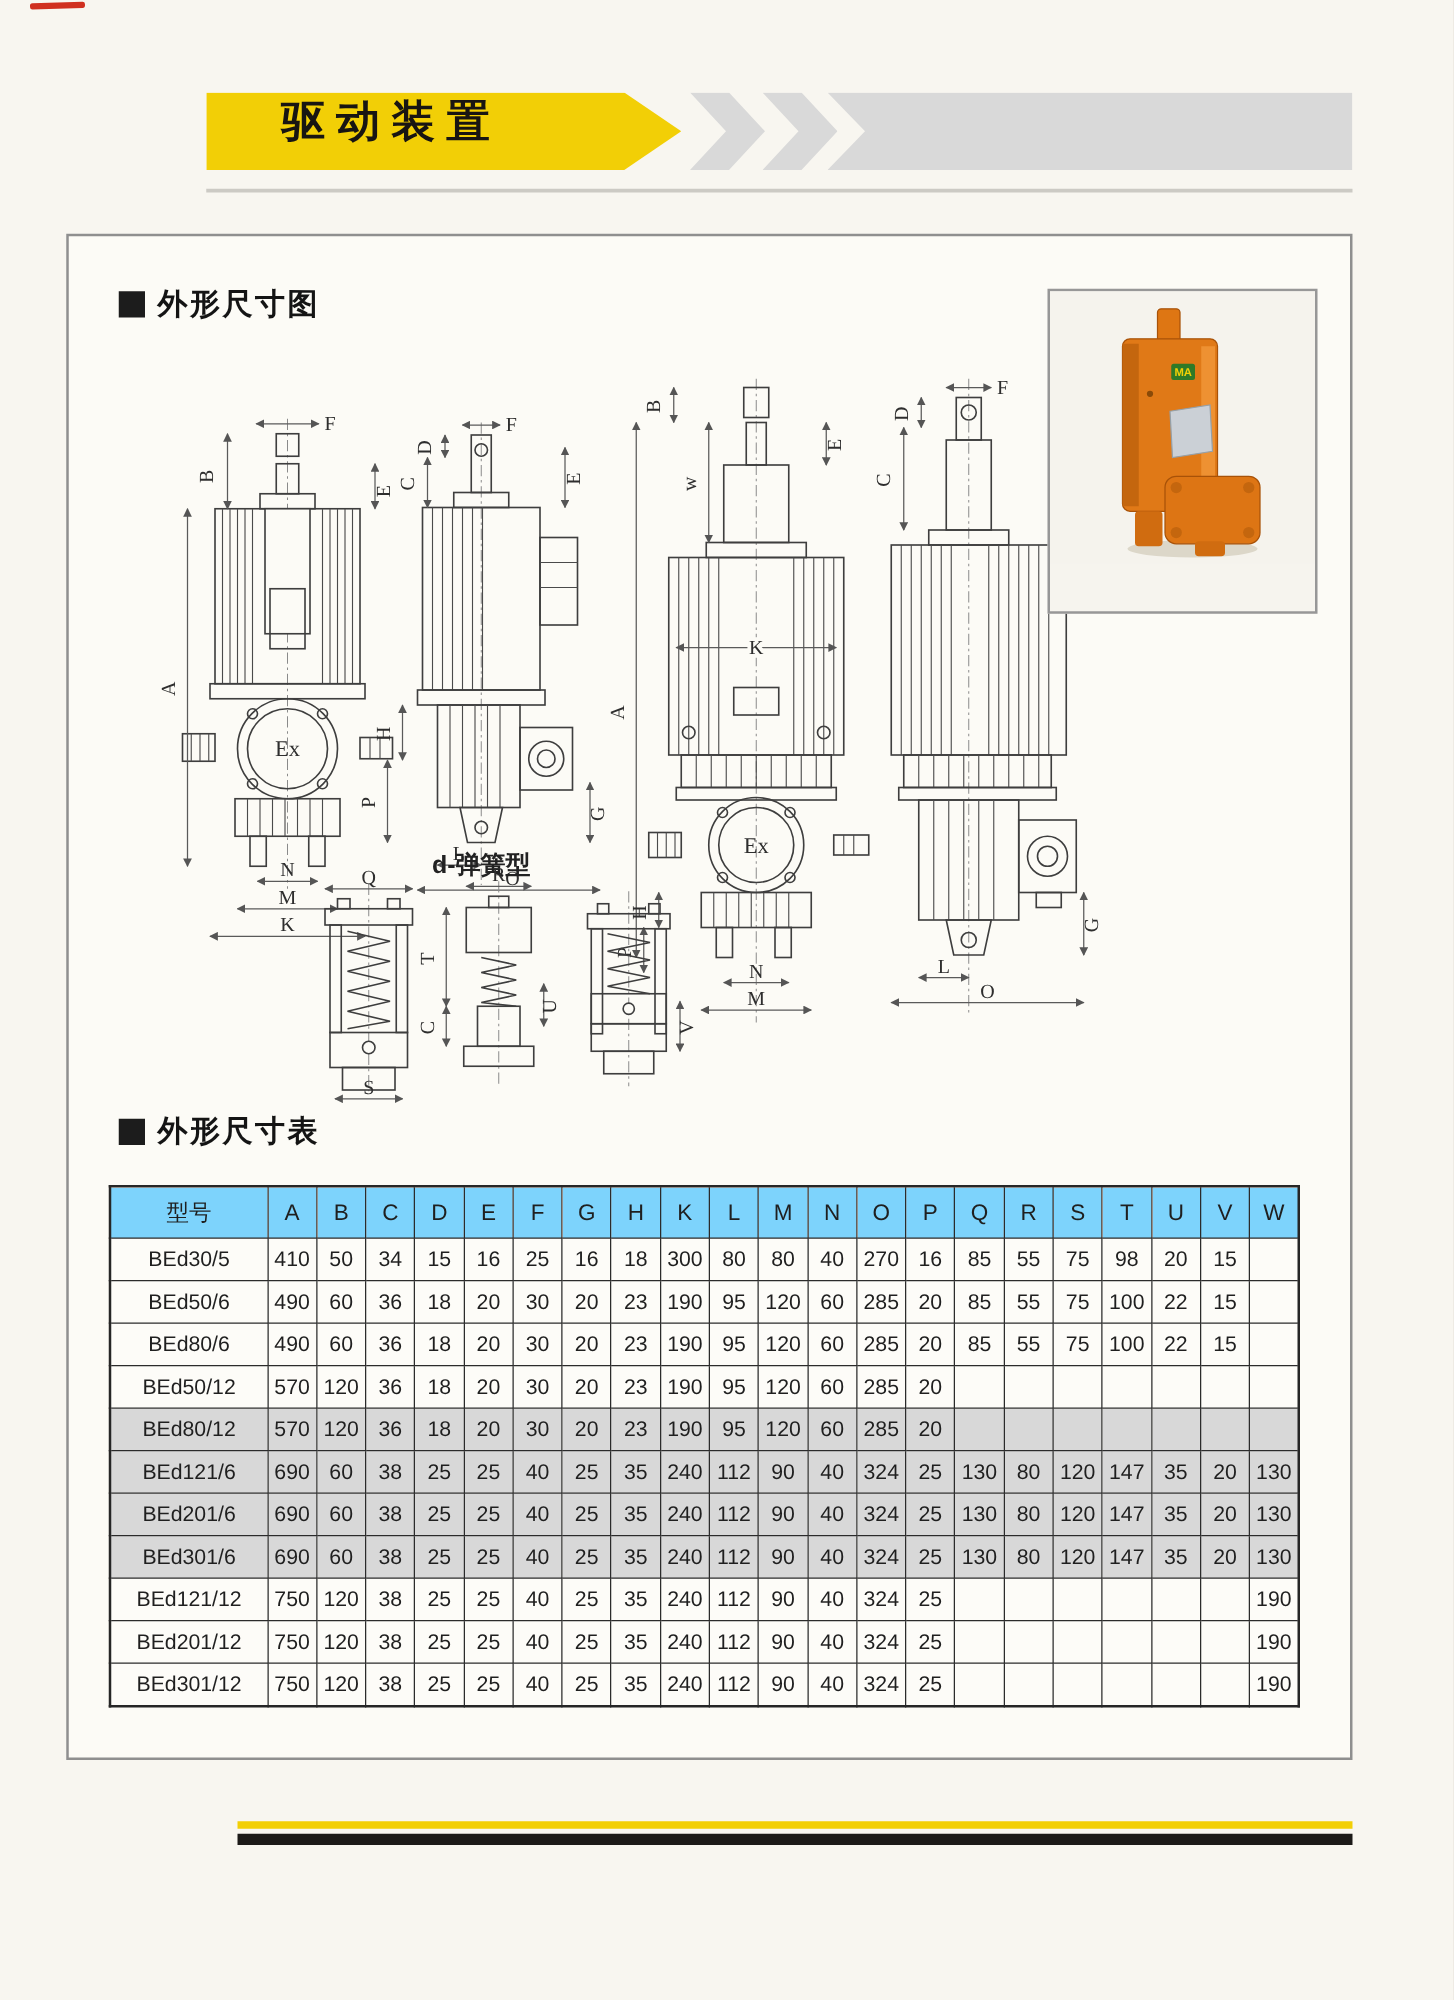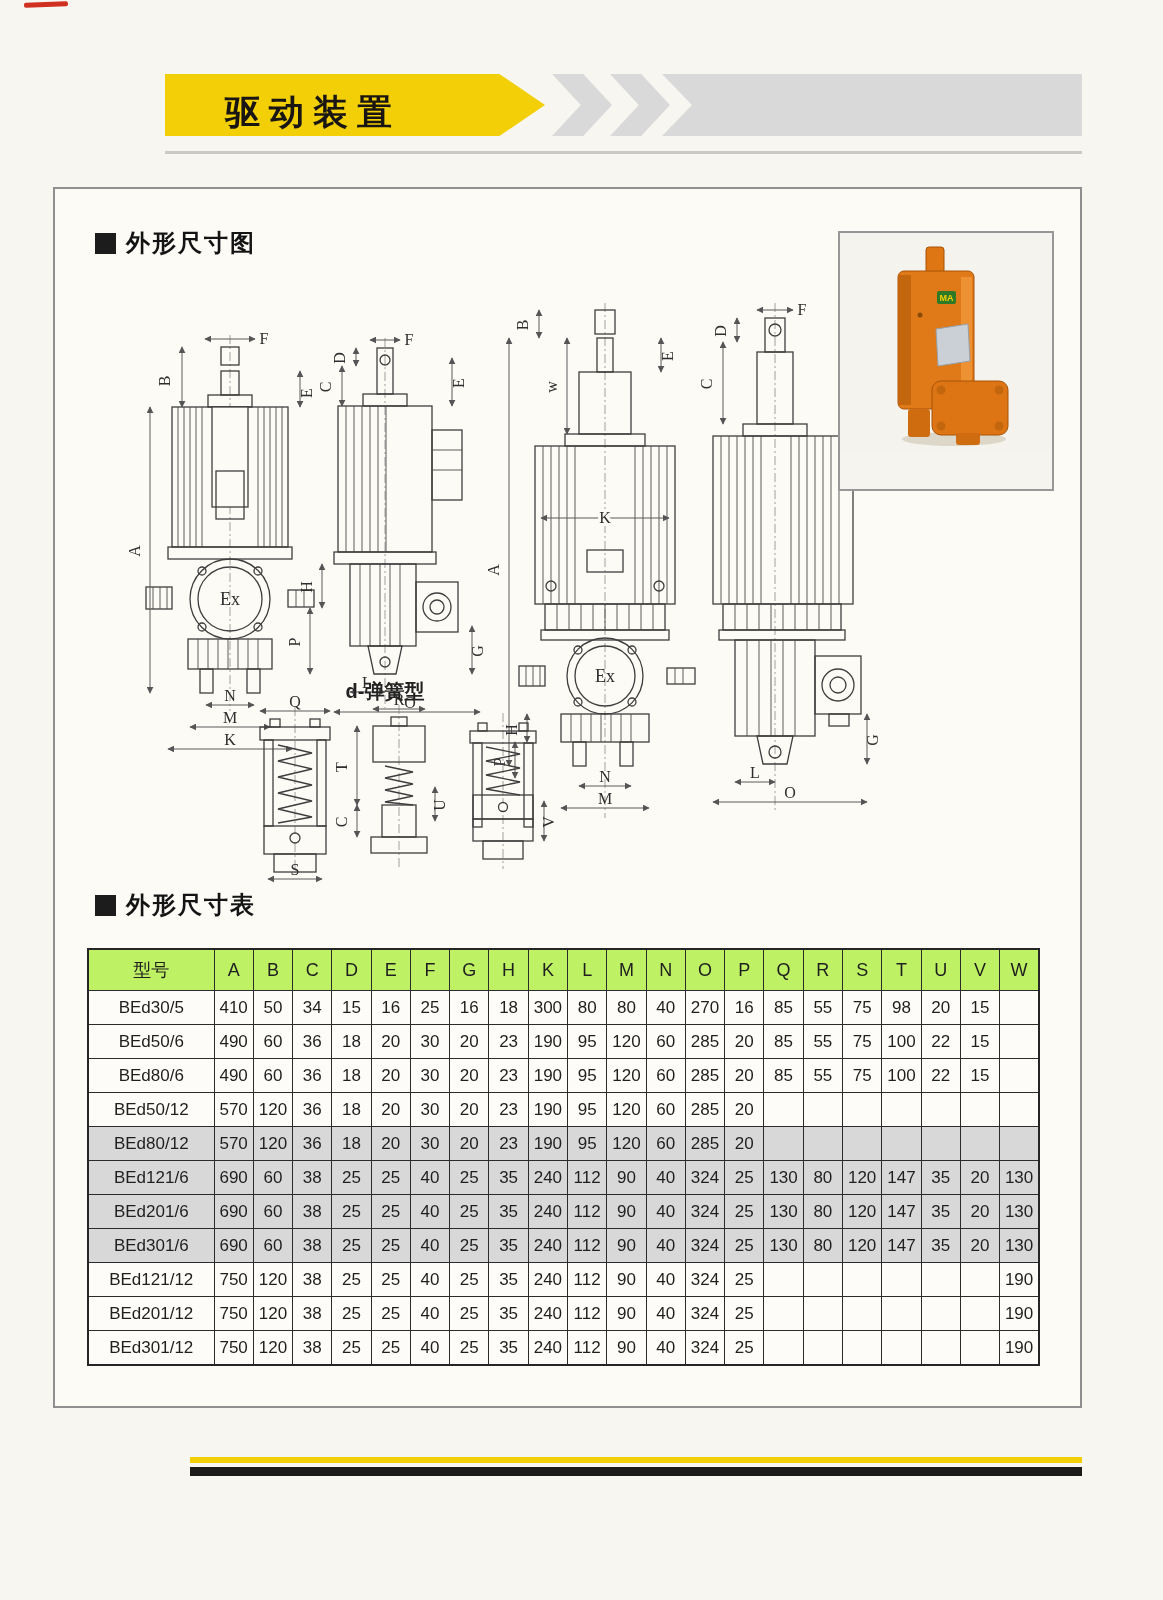--- a/index.html
+++ b/index.html
@@ -3,21 +3,21 @@
 <meta charset="utf-8">
 <style>
   html,body{margin:0;padding:0;background:#DEDBD4;}
   .page{position:relative;width:1163px;height:1600px;margin:0 auto;background:#F8F6F0;
         overflow:hidden;font-family:"Liberation Sans",sans-serif;}
   
   .scan-mark{position:absolute;left:24px;top:2px;width:44px;height:5px;background:#D03020;
              transform:rotate(-2deg);border-radius:2px;}
   
   .banner{position:absolute;left:165px;top:74px;width:380px;height:62px;background:#F2CF06;
-          clip-path:polygon(0 0,88% 0,100% 50%,88% 100%,0 100%);display:flex;align-items:flex-end;}
+          clip-path:polygon(0 0,88% 0,100% 50%,88% 100%,0 100%);display:flex;align-items:flex-start;}
   .banner span{margin-left:60px;font-size:35px;font-weight:bold;color:#181512;letter-spacing:9px;}
   .chev{position:absolute;top:74px;width:60px;height:62px;background:#D9D9D9;
         clip-path:polygon(0 0,52% 0,100% 50%,52% 100%,0 100%,48% 50%);}
   .chev.c1{left:552px;} .chev.c2{left:610px;}
   .graybar{position:absolute;left:662px;top:74px;width:420px;height:62px;background:#D9D9D9;
            clip-path:polygon(0 0,100% 0,100% 100%,0 100%,30px 50%);}
   .thinline{position:absolute;left:165px;top:151px;width:917px;height:3px;background:#CCCAC4;}
   
   .content-box{position:absolute;left:53px;top:187px;width:1029px;height:1221px;
                border:2px solid #8F8F8F;background:#FCFBF6;box-sizing:border-box;}
@@ -40,21 +40,21 @@
   text.cjk{font-family:"Liberation Sans",sans-serif;font-size:20px;font-weight:bold;
            fill:#222;text-anchor:middle;}
   
   .photo-box{position:absolute;left:838px;top:231px;width:216px;height:260px;
              border:2px solid #979797;background:#F6F4EE;box-sizing:border-box;}
   
   .dim-table{position:absolute;left:87px;top:948px;width:953px;border-collapse:collapse;
              table-layout:fixed;background:#FDFCF8;border:2.5px solid #262626;}
   .dim-table th,.dim-table td{border:1.5px solid #2B2B2B;text-align:center;padding:0;
              font-size:17px;color:#1F1F1F;height:33px;overflow:hidden;}
-  .dim-table th{background:#bef264;font-weight:normal;font-size:18px;height:40px;margin-left:21px;}
+  .dim-table th{background:#7dd3fc;font-weight:normal;font-size:18px;height:40px;margin-left:21px;}
   .dim-table tr.shaded td{background:#D8D8D8;}
   
   .stripe-y{position:absolute;left:190px;top:1457px;width:892px;height:6px;background:#F2CF06;}
   .stripe-b{position:absolute;left:190px;top:1467px;width:892px;height:9px;background:#1C1A18;}
 </style>
 </head>
 <body>
 
 <div class="page">
 

